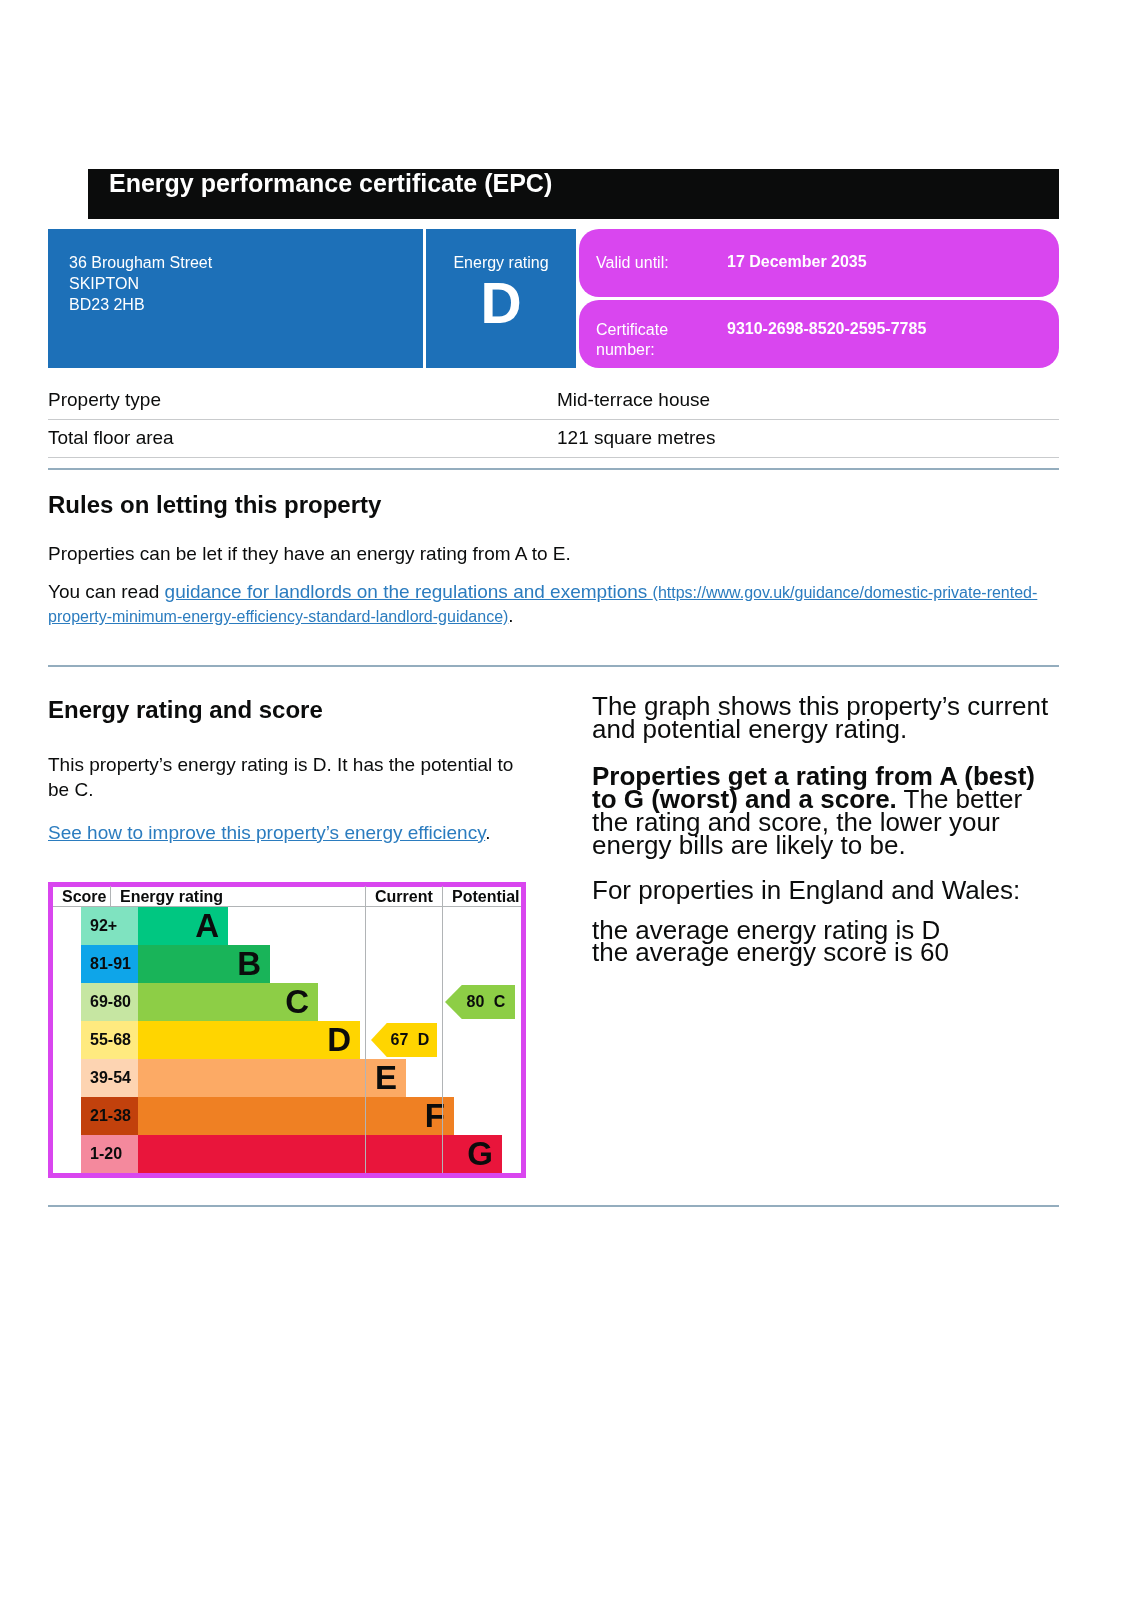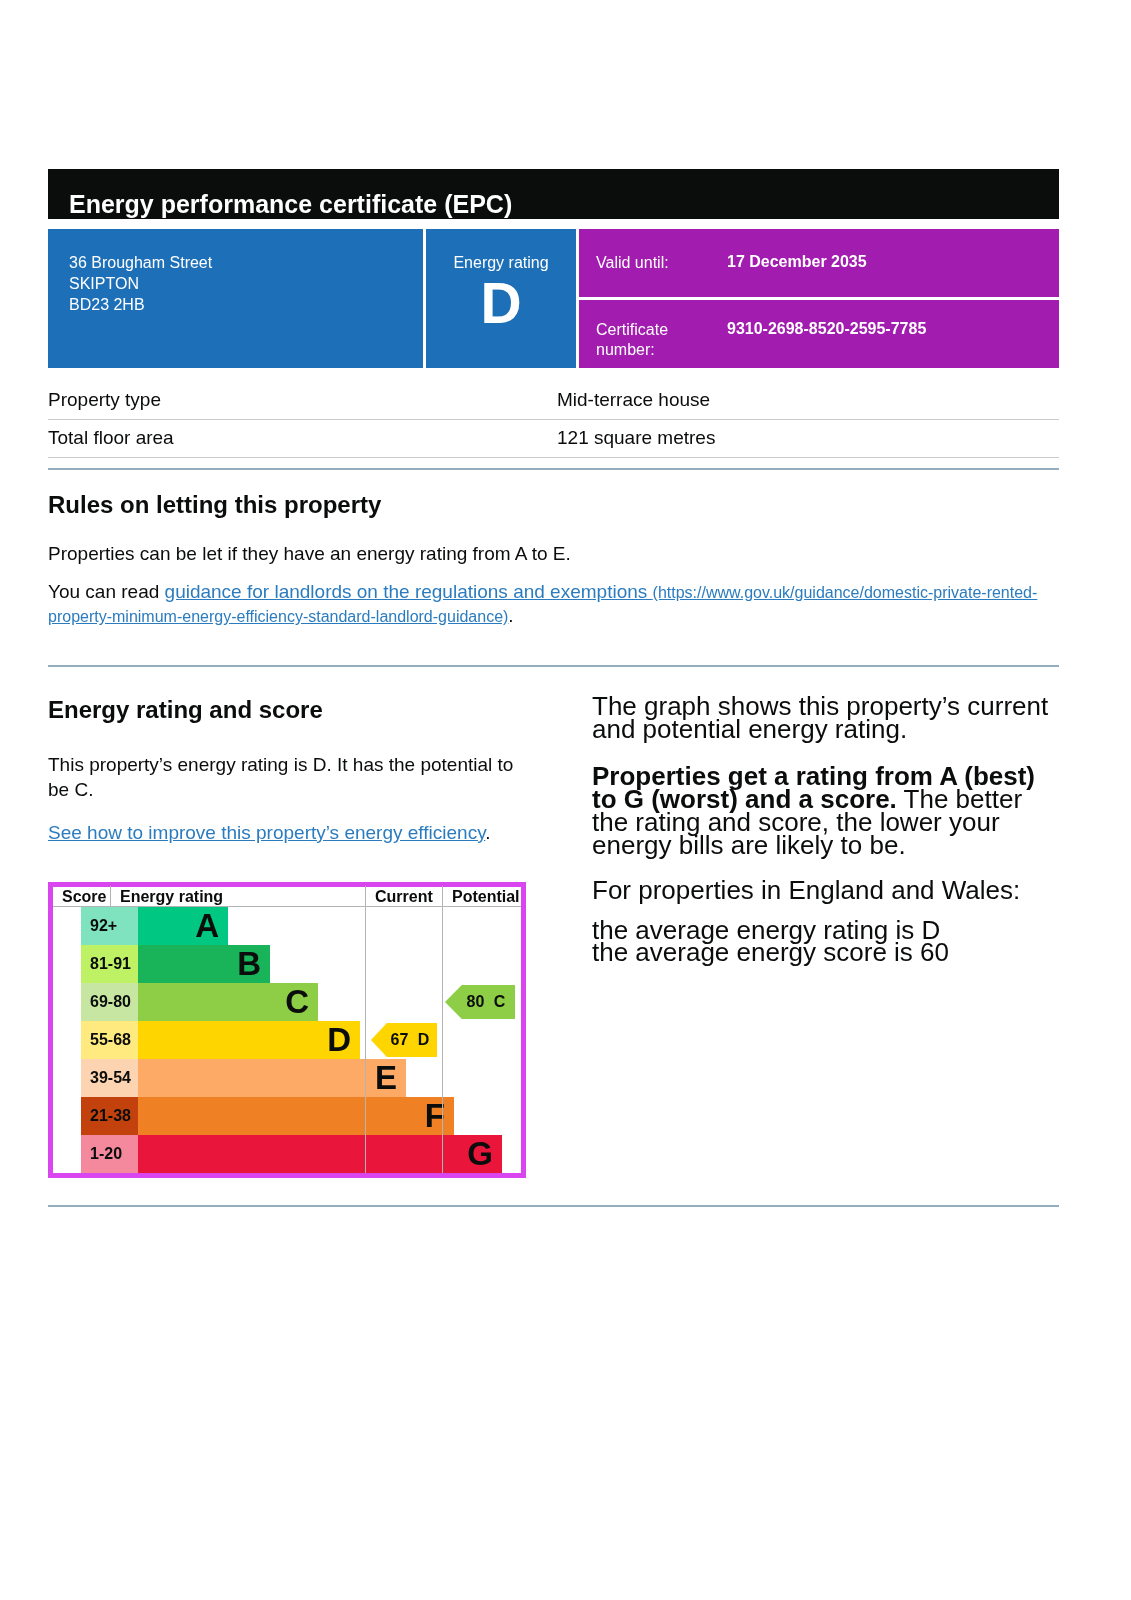--- a/index.html
+++ b/index.html
@@ -7,32 +7,32 @@
   .page {
     position: relative;
     width: 1131px; height: 1600px;
     background: #ffffff;
     font-family: "Liberation Sans", sans-serif;
     color: #0b0c0c;
   }
   .content { position: absolute; left: 48px; top: 169px; width: 1011px; }
 
   
-  .title-bar { background: #0b0c0c; height: 50px; display: flex; align-items: flex-end; padding-left: 21px; }
+  .title-bar { background: #0b0c0c; height: 50px; display: flex; align-items: flex-start; padding-left: 21px; margin-left: 40px; }
   .title-bar h1 { margin: 0; color: #fff; font-size: 25px; font-weight: bold; }
 
   
   .summary { margin-top: 10px; height: 139px; display: flex; gap: 3px; }
   .summary .cell { background: #1d70b8; color: #fff; }
   .addr-cell { width: 375px; padding: 23px 0 0 21px; font-size: 16px; line-height: 21px; }
   .rating-cell { width: 150px; text-align: center; padding-top: 25px; }
   .rating-label { font-size: 16px; }
   .rating-letter { font-size: 57px; font-weight: bold; line-height: 1; margin-top: 3px; }
   .meta-col { flex: 1; display: flex; flex-direction: column; gap: 3px; }
-  .meta-row { background: #a21caf; flex: 1; position: relative; color: #fff; }
+  .meta-row { background: #d946ef; flex: 1; position: relative; color: #fff; border-radius: 20px; }
   .meta-label { position: absolute; left: 17px; top: 24px; font-size: 16px; line-height: 20px; width: 105px; }
   .meta-value { position: absolute; left: 148px; top: 24px; font-size: 16px; font-weight: bold; }
   .meta-row.second .meta-label, .meta-row.second .meta-value { top: 20px; }
 
   
   .prop-table { margin-top: 14px; }
   .prop-row { display: flex; padding: 7px 0 8px; border-bottom: 1px solid #c9cbcd; font-size: 19px; line-height: 22px; }
   .prop-label { width: 509px; }
 
   .section-divider { border: none; border-top: 2px solid #94adbe; margin: 0; }
@@ -150,21 +150,21 @@
             <div class="vline score-right"></div>
             <div class="vline current-left"></div>
             <div class="vline potential-left"></div>
           <div class="band-row">
                 <div class="band-score" style="background: rgb(127, 227, 192);">92+</div>
                 <div class="band-bar-area">
                   <div class="band-bar" style="background: rgb(0, 199, 129); width: 23.5%;">A</div>
                 </div>
               </div>
               <div class="band-row">
-                <div class="band-score" style="background: #bef264;">81-91</div>
+                <div class="band-score" style="background: #0ea5e9;">81-91</div>
                 <div class="band-bar-area">
                   <div class="band-bar" style="background: rgb(25, 180, 89); width: 34.5%;">B</div>
                 </div>
               </div>
               <div class="band-row">
                 <div class="band-score" style="background: rgb(198, 230, 162);">69-80</div>
                 <div class="band-bar-area">
                   <div class="band-bar" style="background: rgb(141, 206, 70); width: 47%;">C</div>
                 </div>
               </div>

